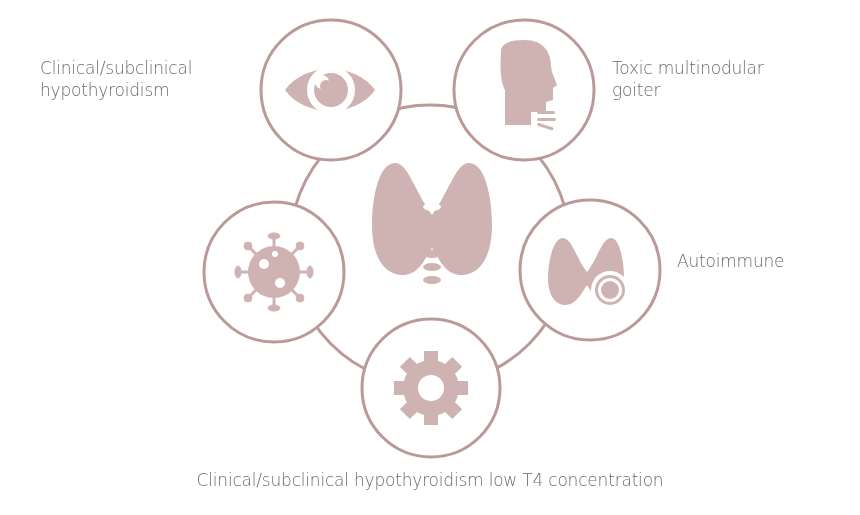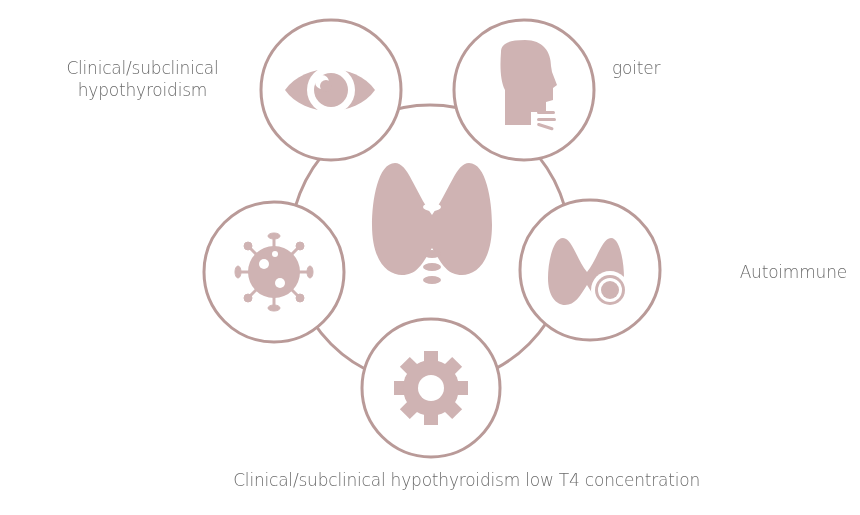--- a/index.html
+++ b/index.html
@@ -1,19 +1,19 @@
 <!DOCTYPE html>
 <html><head>
 <meta charset="utf-8">
 <style>
   html,body{margin:0;padding:0;background:#ffffff;}
   body{width:860px;height:515px;position:relative;overflow:hidden;font-family:"DejaVu Sans","Liberation Sans",sans-serif;}
   svg{position:absolute;left:0;top:0;}
   .lbl{position:absolute;color:#6b6b6b;font-size:17px;line-height:22px;font-weight:300;letter-spacing:-0.2px;}
-  .right{text-align:center;}
+  .right{text-align:left;}
 </style>
 </head>
 <body>
 
 <svg width="860" height="515" viewBox="0 0 860 515">
 
   <circle cx="430" cy="245" r="140" fill="none" stroke="#b99a98" stroke-width="3"></circle>
 
   <circle cx="331" cy="90" r="70" fill="#fff" stroke="#b99a98" stroke-width="3"></circle>
   <circle cx="524" cy="90" r="70" fill="#fff" stroke="#b99a98" stroke-width="3"></circle>
@@ -92,23 +92,24 @@
     </g>
   </g>
 </svg>
 
 <div class="lbl right" style="left:40px;top:57px;width:205px;">
   <div>Clinical/subclinical</div>
   <div>hypothyroidism</div>
 </div>
 
 <div class="lbl" style="left:612px;top:57px;width:220px;">
+  <div>Toxic multinodular</div>
   <div>goiter</div>
 </div>
 
 <div class="lbl right" style="left:60px;top:245px;width:125px;">
 </div>
 
-<div class="lbl" style="left:677px;top:261px;width:170px;text-align:right;">
+<div class="lbl" style="left:677px;top:250px;width:170px;">
   <div>Autoimmune</div>
 </div>
 
-<div class="lbl" style="left:160px;top:469px;width:540px;text-align:right;">Clinical/subclinical hypothyroidism low T4 concentration</div>
+<div class="lbl" style="left:160px;top:469px;width:540px;text-align:center;">Clinical/subclinical hypothyroidism low T4 concentration</div>
 
 </body></html>

